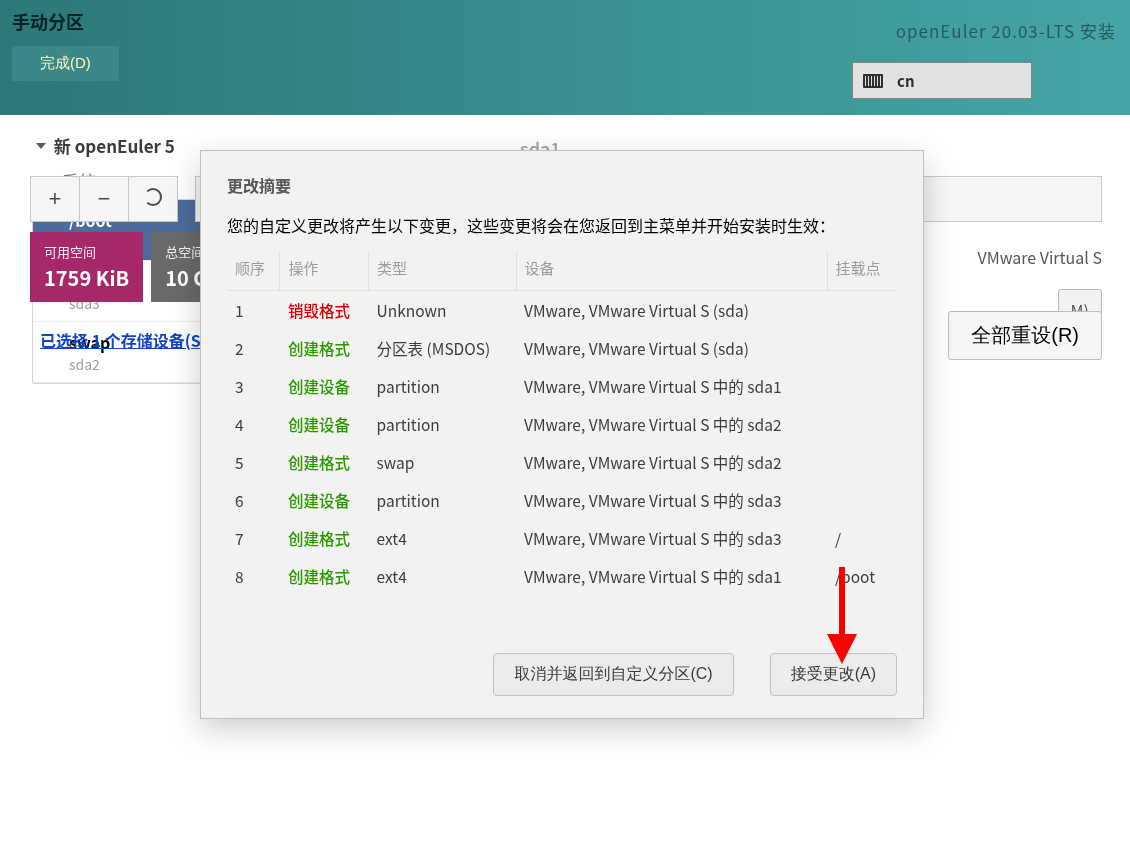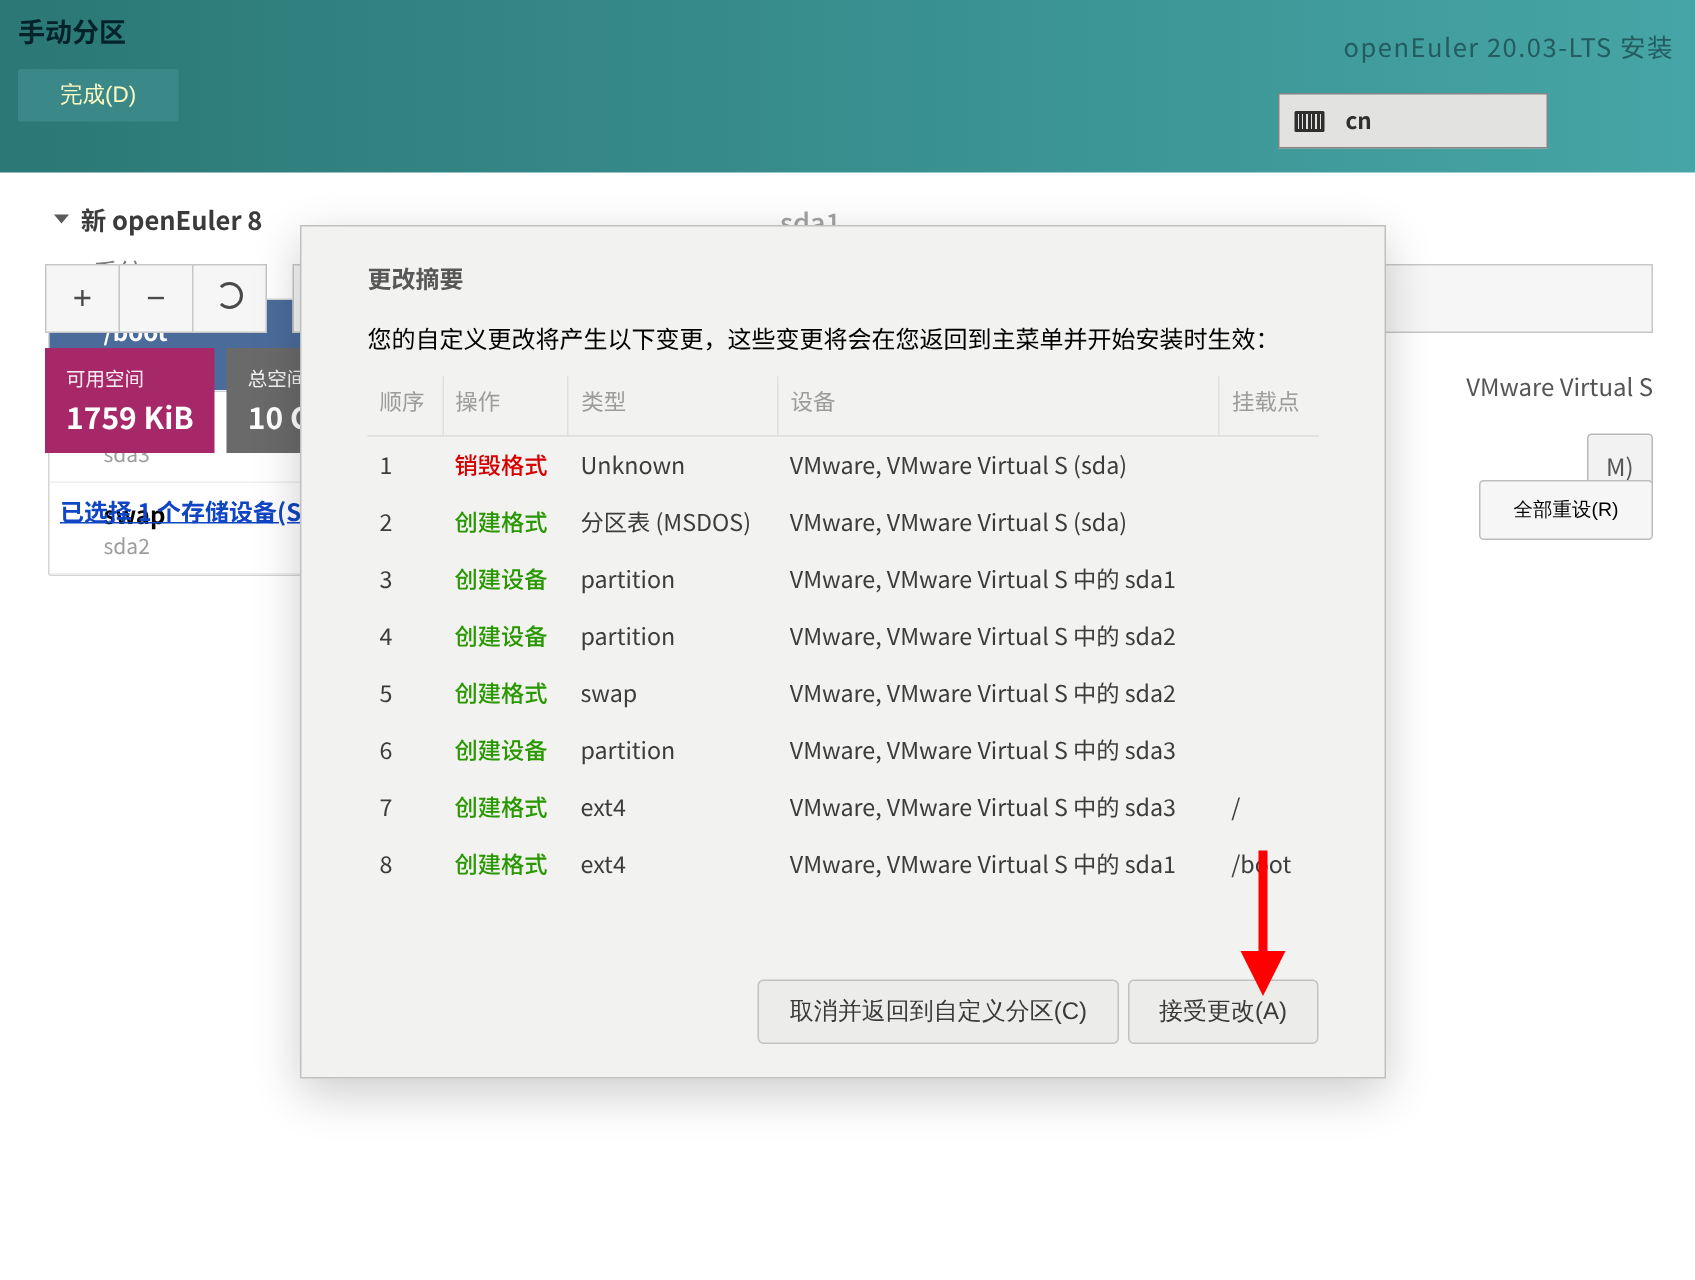--- a/index.html
+++ b/index.html
@@ -43,34 +43,34 @@
 
     
     .space-cards { position: absolute; bottom: 100px; left: 30px; display: flex; gap: 8px; }
     .card { padding: 10px 14px; color: #fff; min-width: 96px; margin-top: 20px; }
     .card .lbl { font-size: 13px; font-weight: 400; opacity: .92; }
     .card .val { font-size: 20px; font-weight: 700; margin-top: 2px; }
     .card.avail { background: #a62869; }
     .card.total { background: #6a6a6a; }
 
     .storage-link { position: absolute; bottom: 50px; left: 40px; color: #1045c4; font-size: 16px; font-weight: 600; text-decoration: underline; cursor: pointer; }
-    .reset-all { position: absolute; bottom: 42px; right: 28px; border: 1px solid #bdbdbd; background: #f6f6f6; padding: 10px 22px; font-size: 13px; border-radius: 3px; cursor: pointer; }
-
-    
-    .dialog { position: absolute; left: 200px; top: 150px; width: 724px; background: #f2f2f0; border: 1px solid #c0c0c0; box-shadow: 0 10px 30px rgba(0,0,0,.2); padding: 22px 44px; z-index: 50; }
+    .reset-all { position: absolute; bottom: 42px; right: 28px; border: 1px solid #bdbdbd; background: #f6f6f6; padding: 10px 22px; font-size: 20px; border-radius: 3px; cursor: pointer; }
+
+    
+    .dialog { position: absolute; left: 200px; top: 150px; width: 724px; background: #f2f2f0; border: 1px solid #c0c0c0; box-shadow: 0 10px 30px rgba(0,0,0,.2); padding: 22px 26px; z-index: 50; }
     .dialog h2 { font-size: 16px; color: #575757; font-weight: 700; margin-bottom: 16px; }
     .dialog-desc { font-size: 16px; color: #000000; margin-bottom: 14px; }
     .summary-table { width: 100%; border-collapse: collapse; }
     .summary-table th { font-weight: 400; color: #9c9c9c; font-size: 15px; text-align: left; padding: 6px 8px 12px; border-bottom: 1px solid #e0e0e0; border-right: 1px solid #e0e0e0; }
     .summary-table th:last-child { border-right: none; }
     .summary-table td { padding: 8px 8px; font-size: 15.5px; color: #3c3c3c; vertical-align: top; }
     .op { font-weight: 500; }
     .op.destroy { color: #d70000; }
     .op.create { color: #299800; }
-    .dialog-actions { display: flex; justify-content: flex-end; gap: 6px; margin-top: 58px; }
+    .dialog-actions { display: flex; justify-content: flex-end; gap: 36px; margin-top: 58px; }
     .dialog-actions button { background: #ececea; border: 1px solid #c1c1bf; padding: 10px 20px; font-size: 16px; border-radius: 4px; cursor: pointer; color: #3a3a3a; }
 
     
     .arrow { position: absolute; z-index: 60; }
     .arrow svg { display: block; }
   </style>
 </head>
 <body>
 
 <div class="header">
@@ -81,21 +81,21 @@
     <span class="keyboard-icon"></span>
     <span>cn</span>
   </div>
 </div>
 
 <div class="main">
 
   <div class="install-head">
     <span class="caret"></span>
     <span>新</span>
-    <span>openEuler 8</span>
+    <span>openEuler 5</span>
   </div>
 
   <div class="sda-label">sda1</div>
 
   <div class="system-label">系统</div>
 
   <div class="partition-list">
     <div class="partition-row sel">
       <span class="mp">/boot</span>
       <span class="dev">sda1</span>

